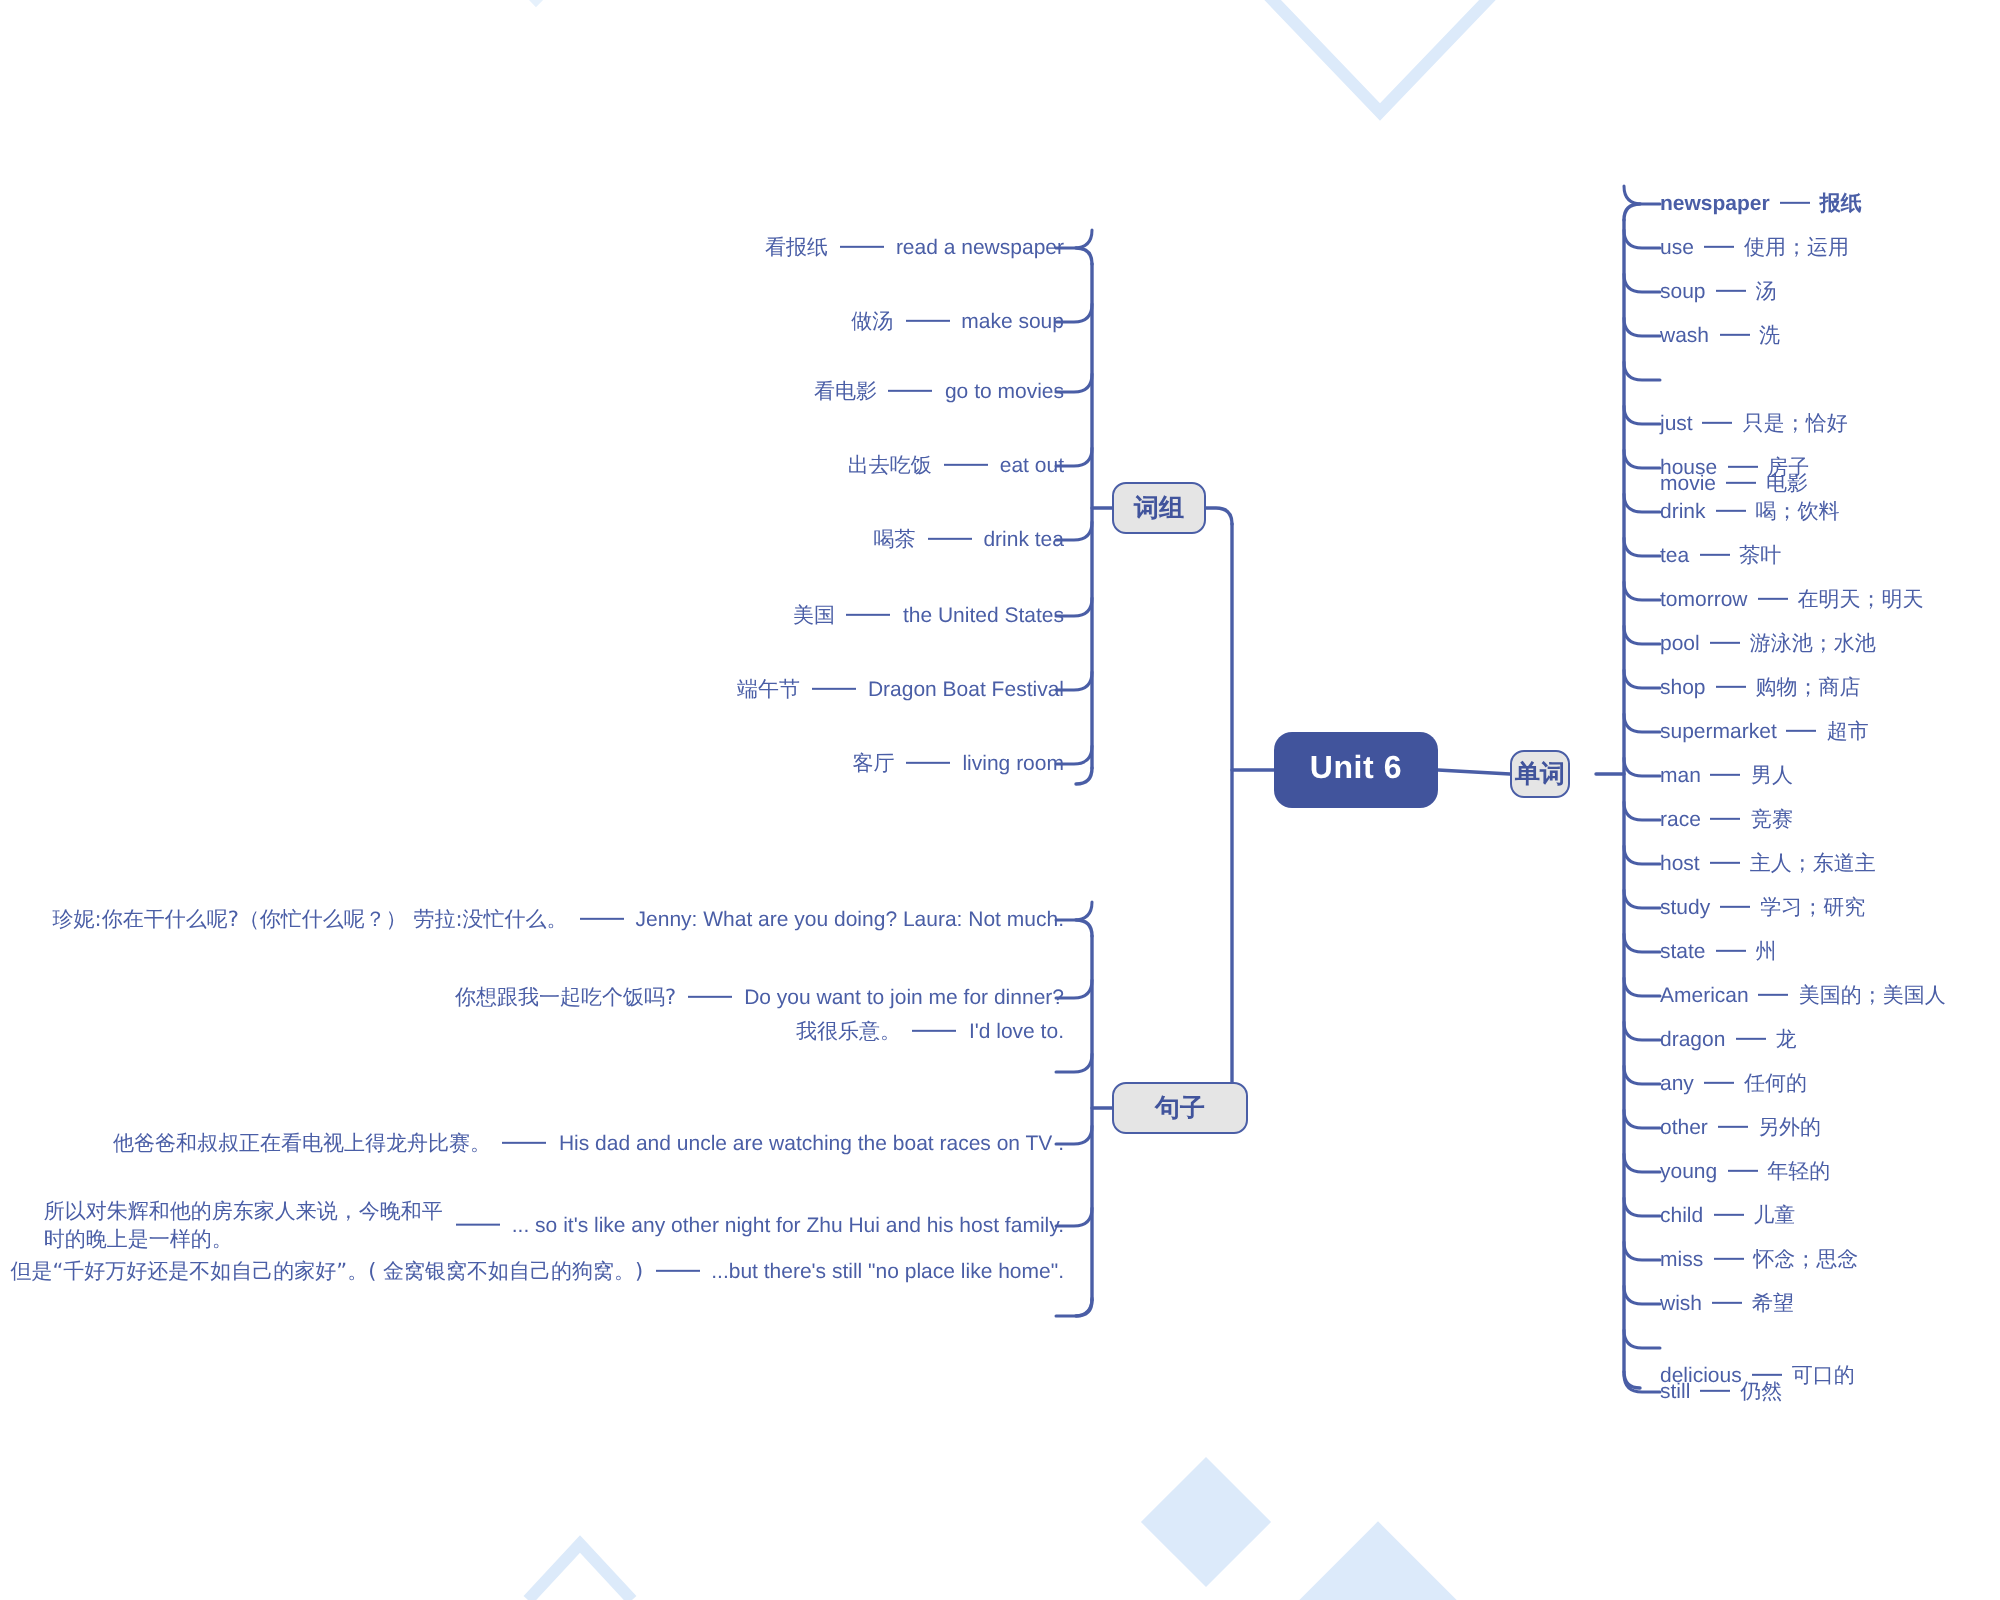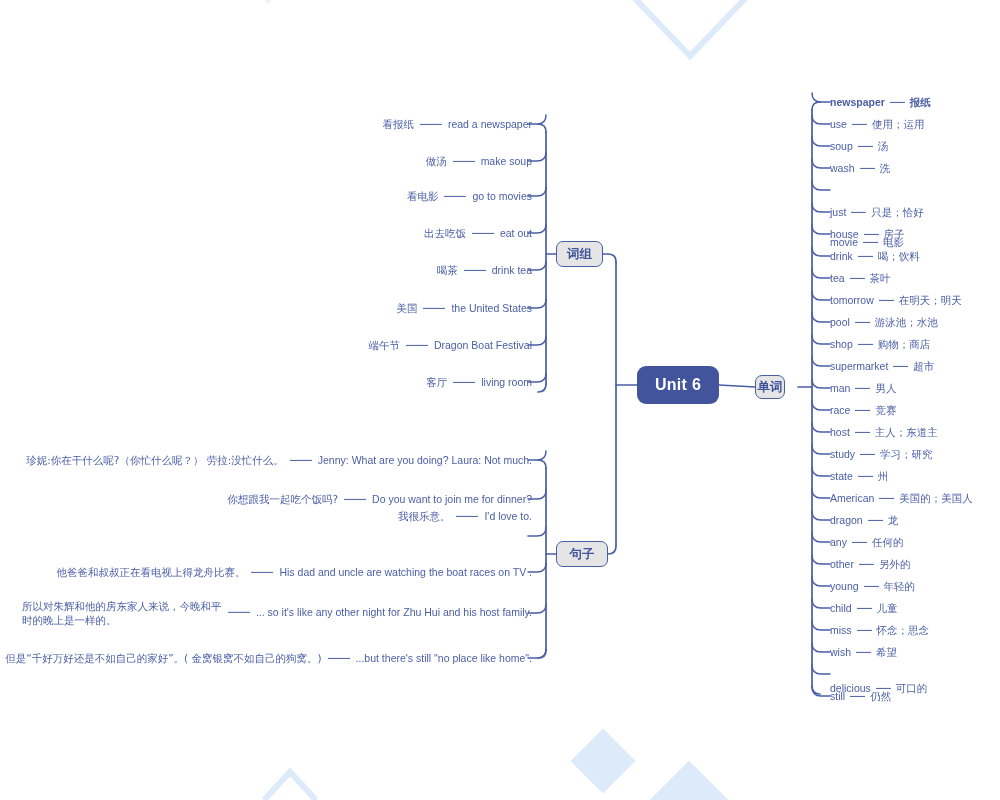--- a/index.html
+++ b/index.html
@@ -32,21 +32,21 @@
   }
 
   
   .branch-node{
     background:#e5e5e5;border:1.6px solid #4a5ea6;border-radius:7px;
     display:flex;align-items:center;justify-content:center;
     color:#41549c;font-size:12.5px;font-weight:bold;
     font-family:"DejaVu Sans","Liberation Sans",sans-serif;
   }
   #node-cizu{left:556px;top:241px;width:47px;height:26px;}
-  #node-juzi{left:556px;top:541px;width:52px;height:26px;}
+  #node-juzi{left:556px;top:541px;width:68px;height:26px;}
   #node-danci{left:755px;top:375px;width:30px;height:24px;}
 
   
   .leaf{
     position:absolute;
     font-size:10.5px;
     color:#4a5ea6;
     white-space:nowrap;
     line-height:1.35;
     font-family:"DejaVu Sans","Liberation Sans",sans-serif;
@@ -180,21 +180,21 @@
         <div class="leaf left" style="top: 233px;"><span class="cn">出去吃饭</span><span class="dash"></span><span class="en">eat out</span></div>
         <div class="leaf left" style="top: 270px; padding-left: 28px;"><span class="cn">喝茶</span><span class="dash"></span><span class="en">drink tea</span></div>
         <div class="leaf left" style="top: 308px;"><span class="cn">美国</span><span class="dash"></span><span class="en">the United States</span></div>
         <div class="leaf left" style="top: 345px; text-align: right;"><span class="cn">端午节</span><span class="dash"></span><span class="en">Dragon Boat Festival</span></div>
         <div class="leaf left" style="top: 382px;"><span class="cn">客厅</span><span class="dash"></span><span class="en">living room</span></div>
         <div class="leaf sent" style="top: 460px;"><span class="cn">珍妮:你在干什么呢?（你忙什么呢？） 劳拉:没忙什么。</span><span class="dash"></span><span class="en">Jenny: What are you doing? Laura: Not much.</span></div>
         <div class="leaf sent" style="top: 499px;"><span class="cn">你想跟我一起吃个饭吗?</span><span class="dash"></span><span class="en">Do you want to join me for dinner?</span></div>
         <div class="leaf sent" style="top: 516px;"><span class="cn">我很乐意。</span><span class="dash"></span><span class="en">I'd love to.</span></div>
         <div class="leaf sent" style="top: 572px;"><span class="cn">他爸爸和叔叔正在看电视上得龙舟比赛。</span><span class="dash"></span><span class="en">His dad and uncle are watching the boat races on TV .</span></div>
         <div class="leaf sent" style="top: 613px;"><span class="cn cnblock">所以对朱辉和他的房东家人来说，今晚和平时的晚上是一样的。</span><span class="dash"></span><span class="en">... so it's like any other night for Zhu Hui and his host family.</span></div>
-        <div class="leaf sent" style="top: 658px; margin-left: 20px;"><span class="cn">但是“千好万好还是不如自己的家好”。( 金窝银窝不如自己的狗窝。)</span><span class="dash"></span><span class="en">...but there's still "no place like home".</span></div>
+        <div class="leaf sent" style="top: 636px; margin-left: 20px;"><span class="cn">但是“千好万好还是不如自己的家好”。( 金窝银窝不如自己的狗窝。)</span><span class="dash"></span><span class="en">...but there's still "no place like home".</span></div>
         <div class="leaf right" style="top: 102px; font-weight: bold;"><span class="en">newspaper</span><span class="dash short"></span><span class="cn">报纸</span></div>
         <div class="leaf right" style="top: 124px;"><span class="en">use</span><span class="dash short"></span><span class="cn">使用；运用</span></div>
         <div class="leaf right" style="top: 146px;"><span class="en">soup</span><span class="dash short"></span><span class="cn">汤</span></div>
         <div class="leaf right" style="top: 168px;"><span class="en">wash</span><span class="dash short"></span><span class="cn">洗</span></div>
         <div class="leaf right" style="top: 194px; margin-top: 48px;"><span class="en">movie</span><span class="dash short"></span><span class="cn">电影</span></div>
         <div class="leaf right" style="top: 212px;"><span class="en">just</span><span class="dash short"></span><span class="cn">只是；恰好</span></div>
         <div class="leaf right" style="top: 234px;"><span class="en">house</span><span class="dash short"></span><span class="cn">房子</span></div>
         <div class="leaf right" style="top: 256px;"><span class="en">drink</span><span class="dash short"></span><span class="cn">喝；饮料</span></div>
         <div class="leaf right" style="top: 278px;"><span class="en">tea</span><span class="dash short"></span><span class="cn">茶叶</span></div>
         <div class="leaf right" style="top: 300px;"><span class="en">tomorrow</span><span class="dash short"></span><span class="cn">在明天；明天</span></div>

